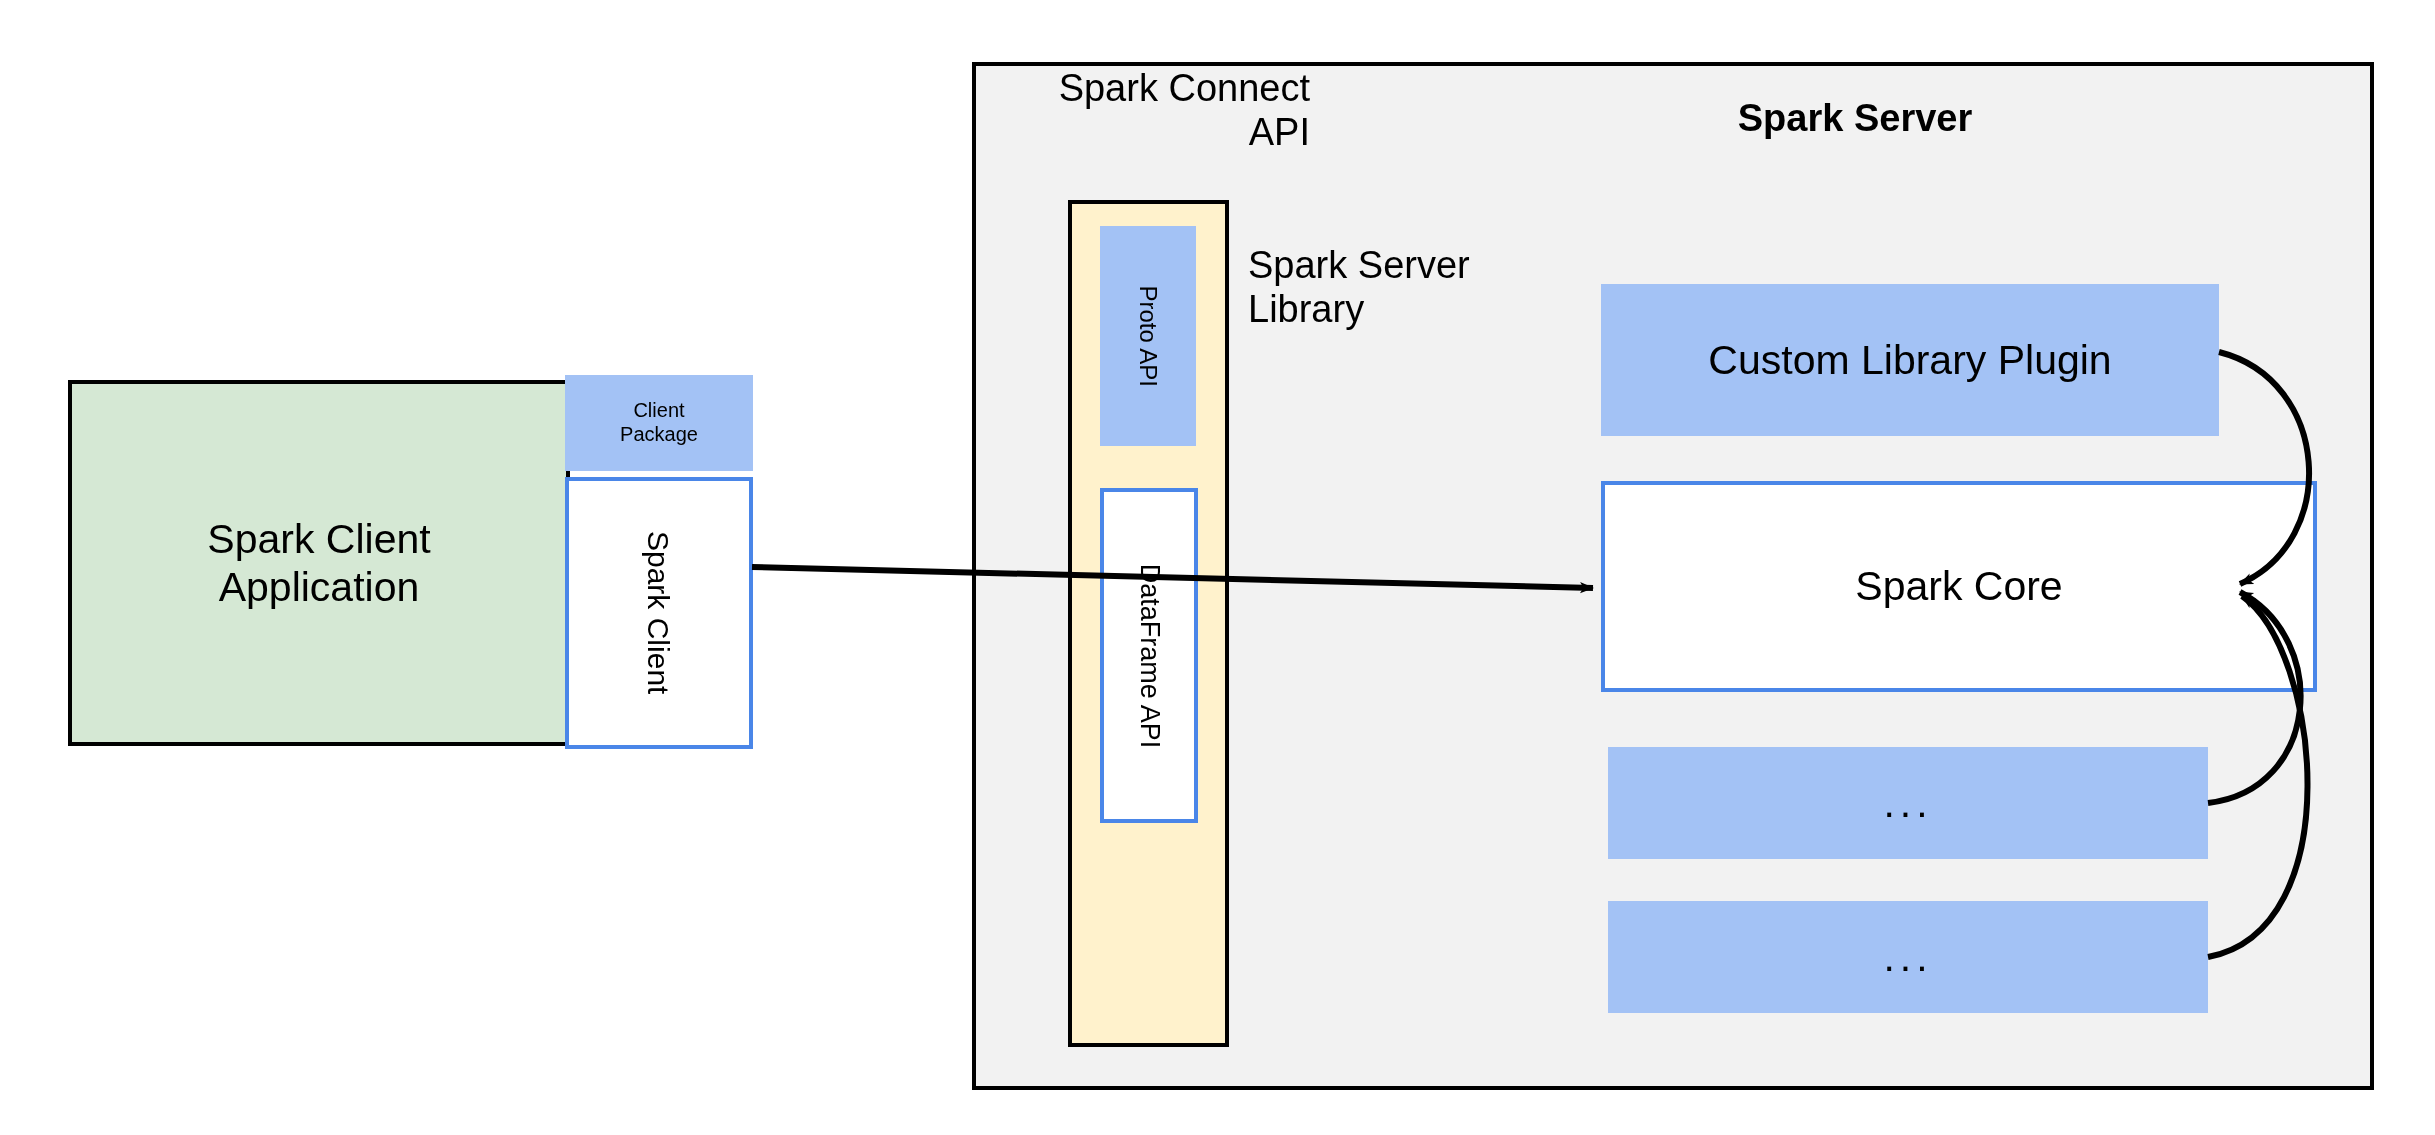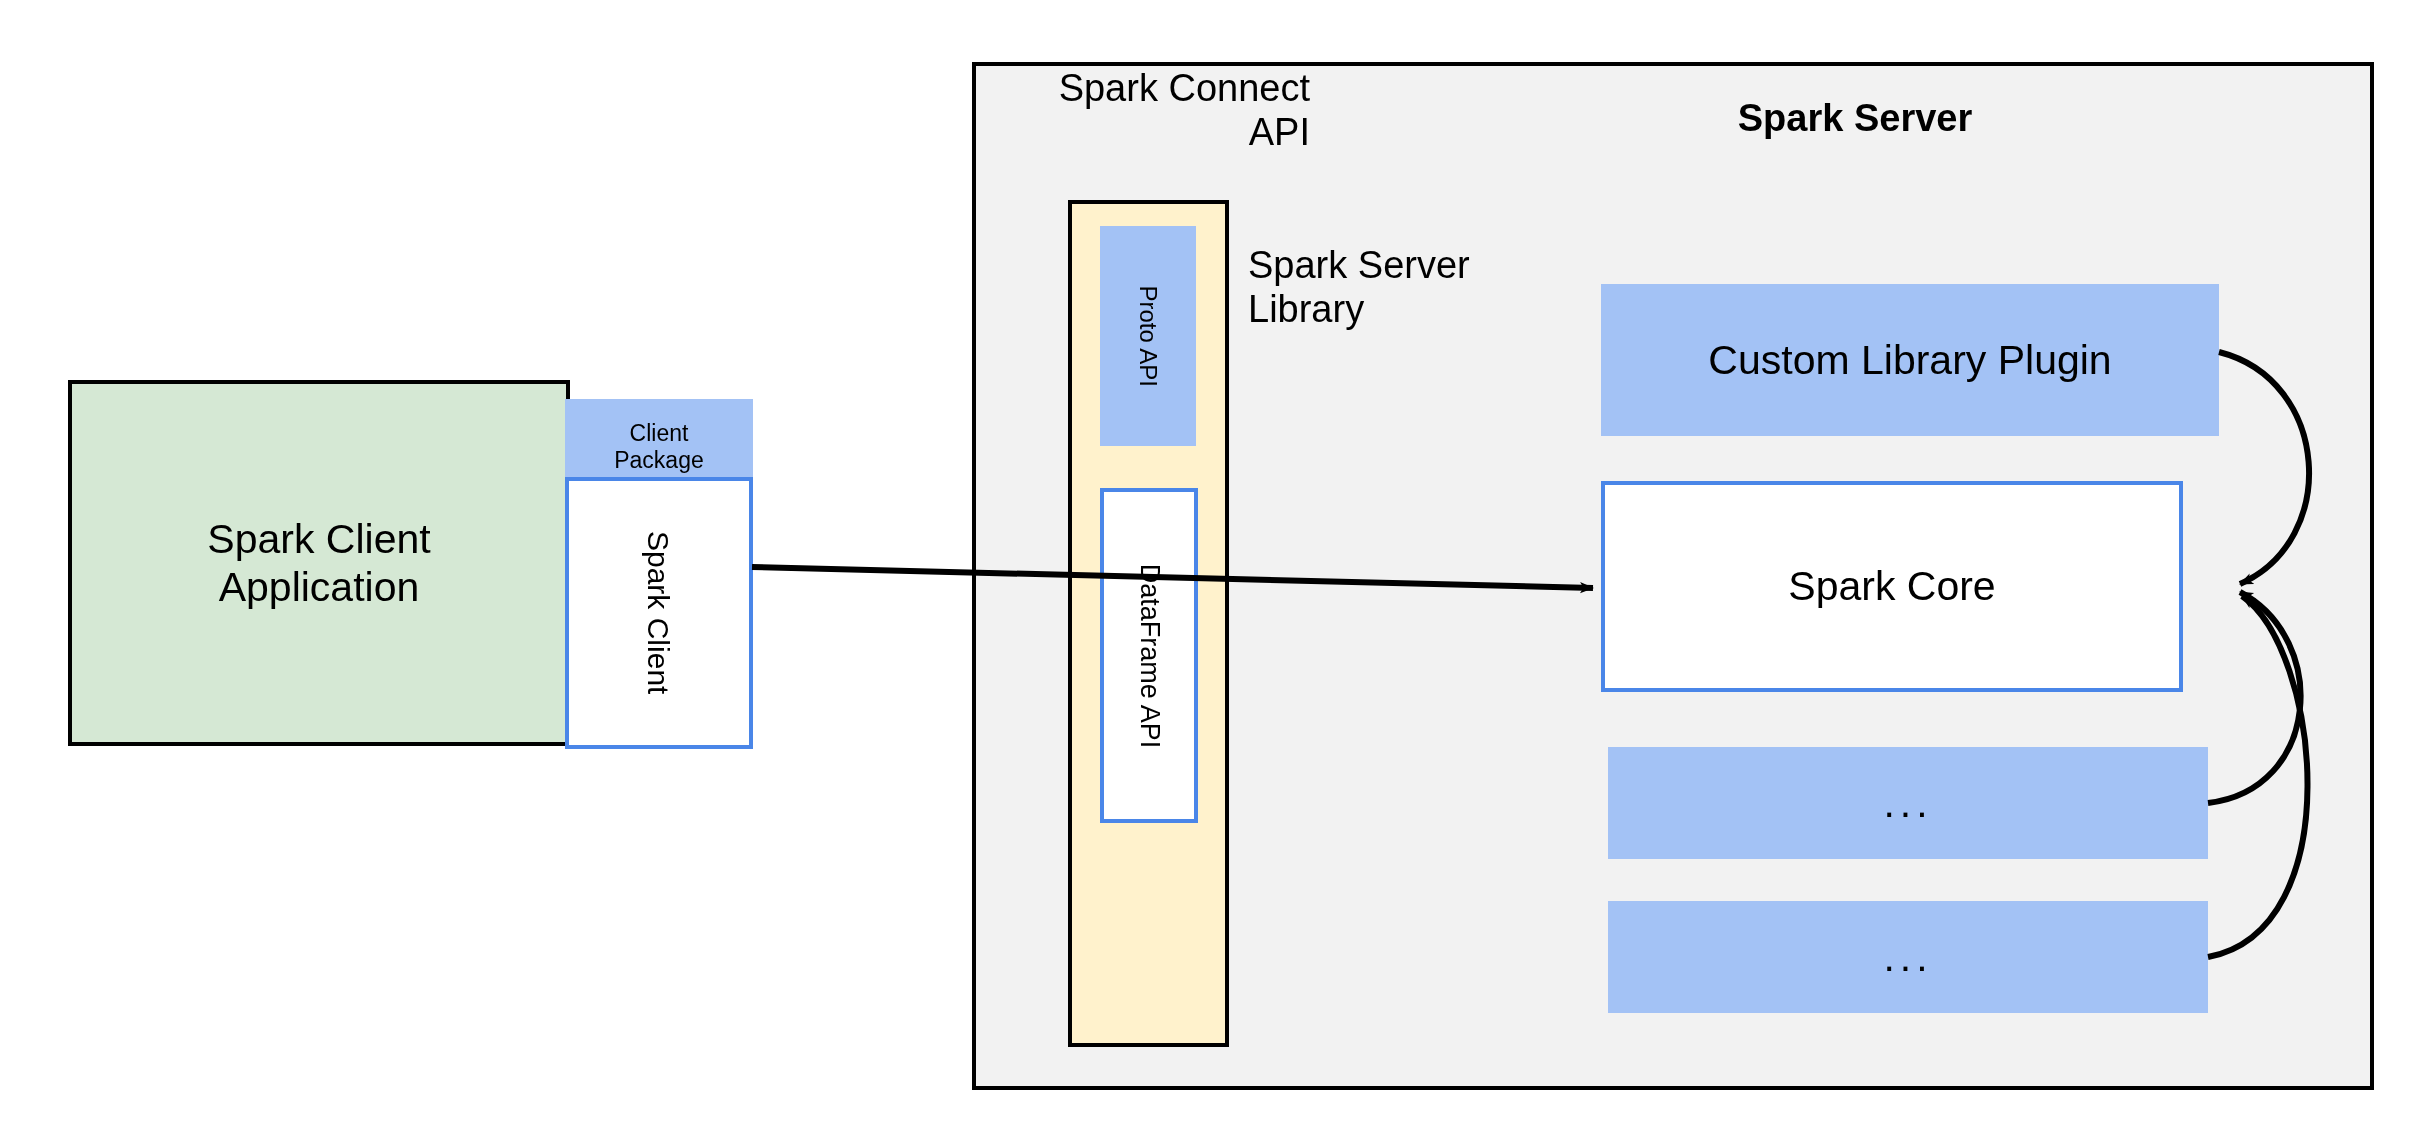--- a/index.html
+++ b/index.html
@@ -40,25 +40,25 @@
     left: 68px;  top: 380px;
     width: 502px; height: 366px;
     background: #D5E8D4;
     border: 4px solid #000000;
     font-size: 41px;
     z-index: 2;
   }
 
   
   #client-package-header {
-    left: 565px; top: 399px;
+    left: 565px; top: 375px;
     width: 188px; height: 96px;
     background: #A3C2F5;
     border: 2px solid #A3C2F5;
-    font-size: 23px;
+    font-size: 20px;
     z-index: 3;
     justify-content: center;
   }
   #spark-client-box {
     left: 565px; top: 477px;
     width: 188px; height: 272px;
     background: #ffffff;
     border: 4px solid #4A86E8;
     font-size: 30px;
     z-index: 3;
@@ -132,21 +132,21 @@
   
   #custom-library-plugin {
     left: 1601px; top: 284px;
     width: 618px; height: 152px;
     background: #A3C2F5;
     font-size: 41px;
     z-index: 2;
   }
   #spark-core {
     left: 1601px; top: 481px;
-    width: 582px; height: 211px;
+    width: 716px; height: 211px;
     background: #ffffff;
     border: 4px solid #4A86E8;
     font-size: 41px;
     z-index: 3;
   }
   #ellipsis-box-1 {
     left: 1608px; top: 747px;
     width: 600px; height: 112px;
     background: #A3C2F5;
     font-size: 41px;

